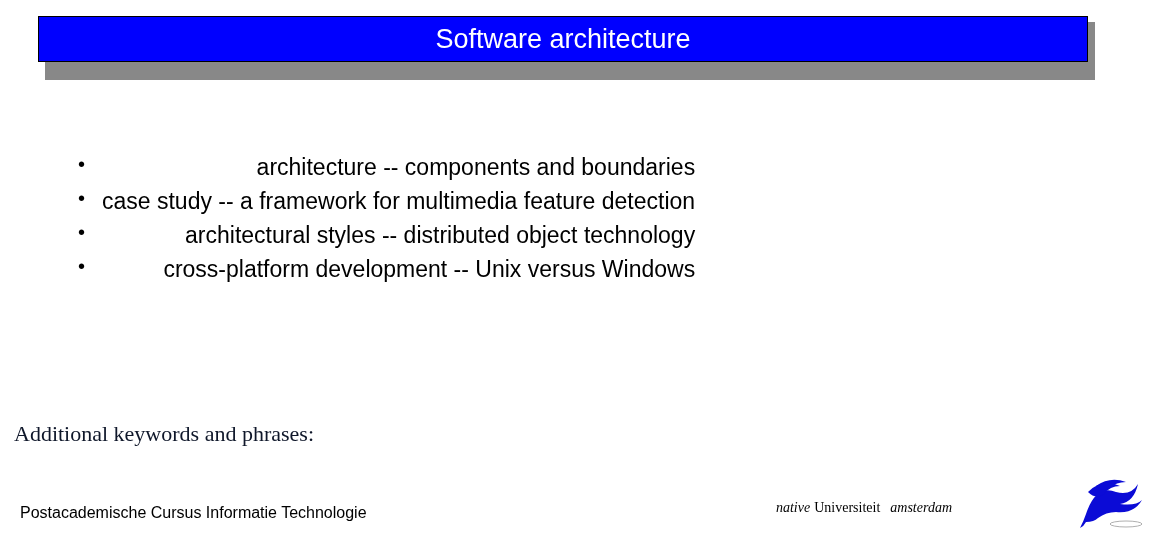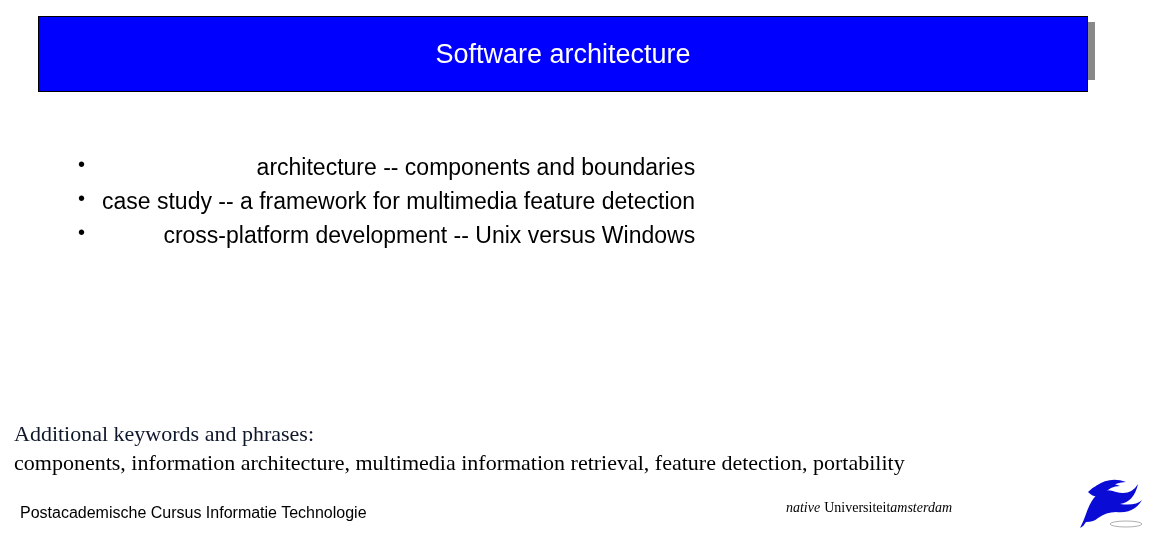--- a/index.html
+++ b/index.html
@@ -17,21 +17,21 @@
     left: 45px;
     width: 1050px;
     height: 58px;
     background: #888;
   }
   .title-bar {
     position: absolute;
     top: 16px;
     left: 38px;
     width: 1050px;
-    height: 76px;
+    height: 46px;
     background: #0000ff;
     border: 1px solid #000;
     display: flex;
     align-items: center;
     justify-content: center;
   }
   .title-text {
     color: white;
     font-size: 27px;
     font-weight: normal;
@@ -89,46 +89,47 @@
     font-size: 14px;
     color: #000;
     font-family: "Times New Roman", Times, serif;
   }
   .footer-right .italic1 {
     font-style: italic;
     margin-right: 4px;
   }
   .footer-right .italic2 {
     font-style: italic;
+    margin-left: 10px;
   }
   .logo {
     position: absolute;
     bottom: 10px;
     right: 6px;
     width: 70px;
     height: 56px;
   }
 </style>
 </head>
 <body>
 
 <div class="title-shadow"></div>
 <div class="title-bar">
   <span class="title-text">Software architecture</span>
 </div>
 
 <ul class="bullets">
   <li>architecture -- components and boundaries</li>
   <li>case study -- a framework for multimedia feature detection</li>
+  <li>architectural styles -- distributed object technology</li>
   <li>cross-platform development -- Unix versus Windows</li>
 </ul>
 
 <div class="additional">
   <div class="additional-heading">Additional keywords and phrases:</div>
-  <div class="additional-text">components, information architecture, multimedia information retrieval, feature detection, portability</div>
 </div>
 
 <div class="footer-left">Postacademische Cursus Informatie Technologie</div>
 
 <div class="footer-right">
   <span class="italic1">native</span><span>Universiteit</span><span class="italic2">amsterdam</span>
 </div>
 
 <div class="logo">
   <svg viewBox="0 0 70 56" width="70" height="56">

